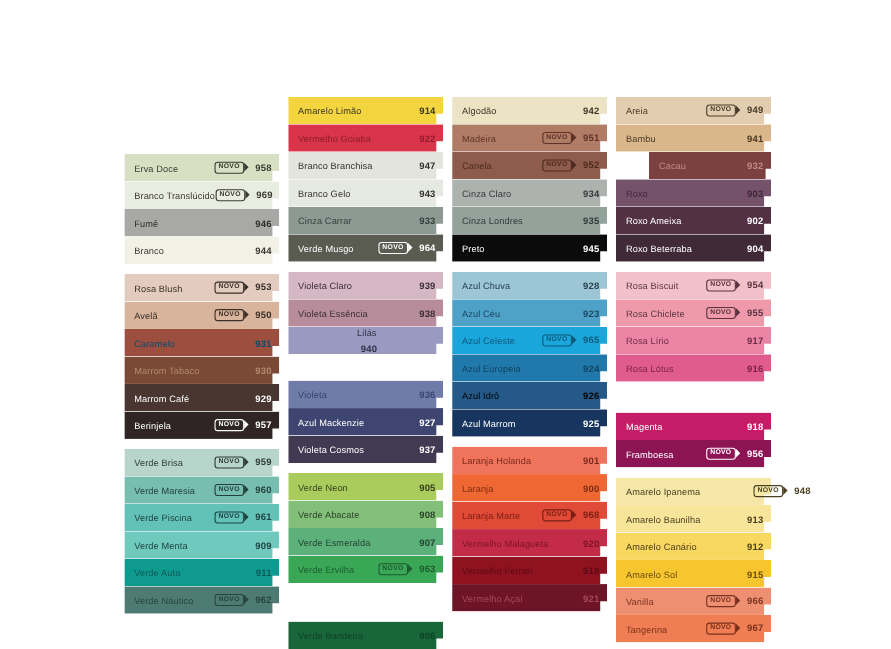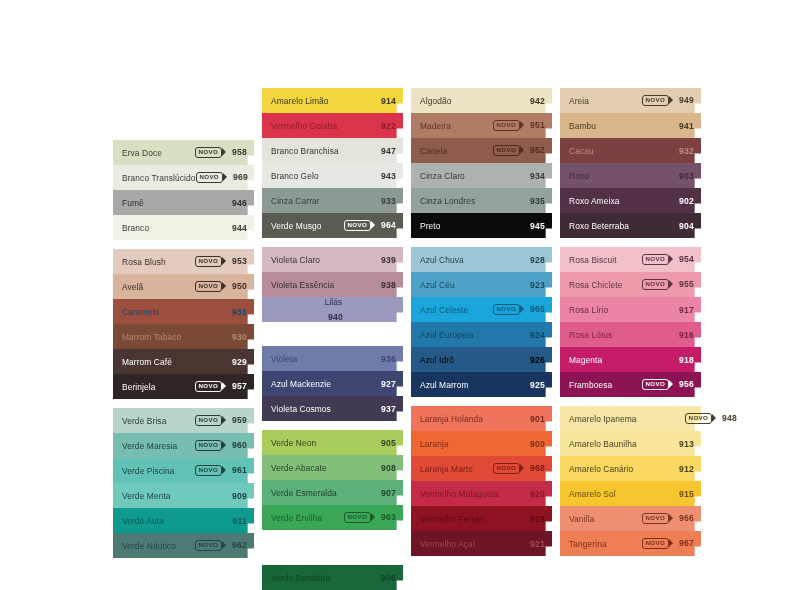--- a/index.html
+++ b/index.html
@@ -565,21 +565,21 @@
               <span class="code">949</span>
             </span>
           </div>
           <div class="swatch" style="color: rgb(74, 58, 34);">
             <div class="body" style="background: rgb(217, 182, 140);"></div>
             <span class="name">Bambu</span>
             <span class="right">
               <span class="code">941</span>
             </span>
           </div>
-          <div class="swatch" style="color: rgb(192, 138, 128);">
+          <div class="swatch" style="color: rgb(192, 138, 128); margin-left: 30px;">
             <div class="body" style="background: rgb(125, 64, 65);"></div>
             <span class="name">Cacau</span>
             <span class="right">
               <span class="code">932</span>
             </span>
           </div>
           <div class="swatch" style="color: rgb(61, 40, 56);">
             <div class="body" style="background: rgb(116, 82, 106);"></div>
             <span class="name">Roxo</span>
             <span class="right">
@@ -631,21 +631,21 @@
               <span class="code">917</span>
             </span>
           </div>
           <div class="swatch" style="color: rgb(122, 31, 71);">
             <div class="body" style="background: rgb(224, 92, 140);"></div>
             <span class="name">Rosa Lótus</span>
             <span class="right">
               <span class="code">916</span>
             </span>
           </div>
-          <div class="swatch" style="color: rgb(255, 255, 255);">
+          <div class="swatch" style="color: rgb(255, 255, 255); margin-top: 28px;">
             <div class="body" style="background: rgb(196, 28, 103);"></div>
             <span class="name">Magenta</span>
             <span class="right">
               <span class="code">918</span>
             </span>
           </div>
           <div class="swatch" style="color: rgb(255, 255, 255);">
             <div class="body" style="background: rgb(140, 20, 84);"></div>
             <span class="name">Framboesa</span>
             <span class="right">

